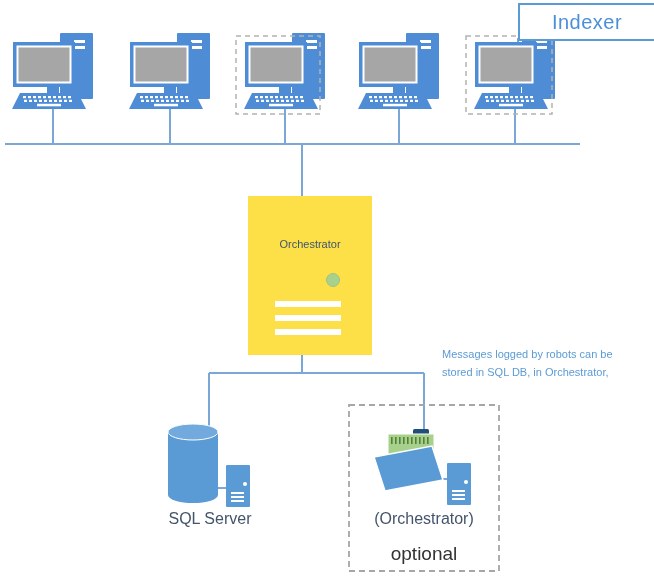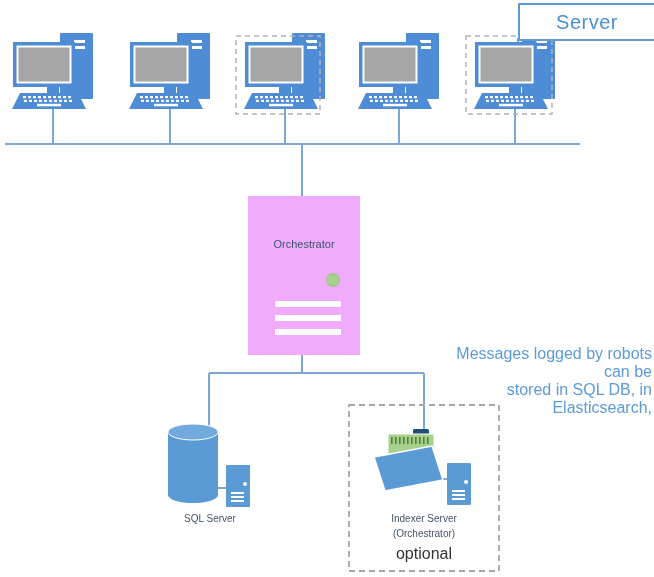--- a/index.html
+++ b/index.html
@@ -11,43 +11,43 @@
   .overlay{position:absolute;z-index:2;}
 
   .robots-box{
     left:518px;top:3px;width:134px;height:34px;
     border:2px solid #5b9bd5;background:#ffffff;
     display:flex;align-items:center;justify-content:center;
     color:#4a90d9;font-size:20px;letter-spacing:.5px;
   }
 
   .orch-box{
-    left:248px;top:196px;width:112px;height:159px;background:#f0abfc;
+    left:248px;top:196px;width:124px;height:159px;background:#fde047;
   }
   .orch-text{
     position:absolute;left:0;top:40px;width:100%;
     text-align:center;color:#3e5570;font-size:11px;line-height:16px;
   }
   .status-dot{
     position:absolute;left:78px;top:77px;width:14px;height:14px;
     border-radius:50%;background:#a9d18e;border:1px solid #9cc57f;box-sizing:border-box;
   }
   .orch-bar{position:absolute;left:27px;width:66px;height:6px;background:#ffffff;}
   .bar1{top:105px}.bar2{top:119px}.bar3{top:133px}
 
   .label{
-    position:absolute;text-align:center;color:#44546a;font-size:10px;line-height:15px;
+    position:absolute;text-align:center;color:#44546a;font-size:16px;line-height:15px;
   }
   .sql-label{left:160px;top:511px;width:100px;}
   .indexer-label{left:354px;top:511px;width:140px;}
-  .optional-label{left:354px;top:546px;width:140px;font-size:16px;color:#333333;}
+  .optional-label{left:354px;top:546px;width:140px;font-size:19px;color:#333333;}
 
   .note{
     left:442px;top:345px;width:210px;
-    text-align:right;color:#5b9bd5;font-size:16px;line-height:18px;
+    text-align:left;color:#5b9bd5;font-size:11px;line-height:18px;
   }
 </style>
 </head>
 <body>
 
 <div class="canvas">
 
   <svg class="layer" width="654" height="577" viewBox="0 0 654 577">
     <defs>
       <g id="computer">
@@ -140,40 +140,39 @@
           <rect x="419" y="437" width="1.6" height="7"></rect>
         <rect x="423" y="437" width="1.6" height="7"></rect>
           <rect x="427" y="437" width="1.6" height="7"></rect>
       </g>
       <polygon points="374,457 432,446 443,480 385,491" fill="#5b9bd5" stroke="#ffffff" stroke-width="1.5"></polygon>
     </g>
     <use href="#tower" x="447" y="463"></use>
   </svg>
 
   <div class="overlay robots-box">
-    <span>Server</span>
+    <span>Indexer</span>
   </div>
 
   <div class="overlay orch-box">
     <div class="orch-text">
       <div>Orchestrator</div>
     </div>
     <div class="status-dot"></div>
     <div class="orch-bar bar1"></div>
     <div class="orch-bar bar2"></div>
     <div class="orch-bar bar3"></div>
   </div>
 
   <div class="overlay label sql-label">SQL Server</div>
 
   <div class="overlay label indexer-label">
-    <div>Indexer Server</div>
     <div>(Orchestrator)</div>
   </div>
 
   <div class="overlay label optional-label">optional</div>
 
   <div class="overlay note">
     <div>Messages logged by robots can be</div>
-    <div>stored in SQL DB, in Elasticsearch,</div>
+    <div>stored in SQL DB, in Orchestrator,</div>
   </div>
 
 </div>
 
 </body></html>

